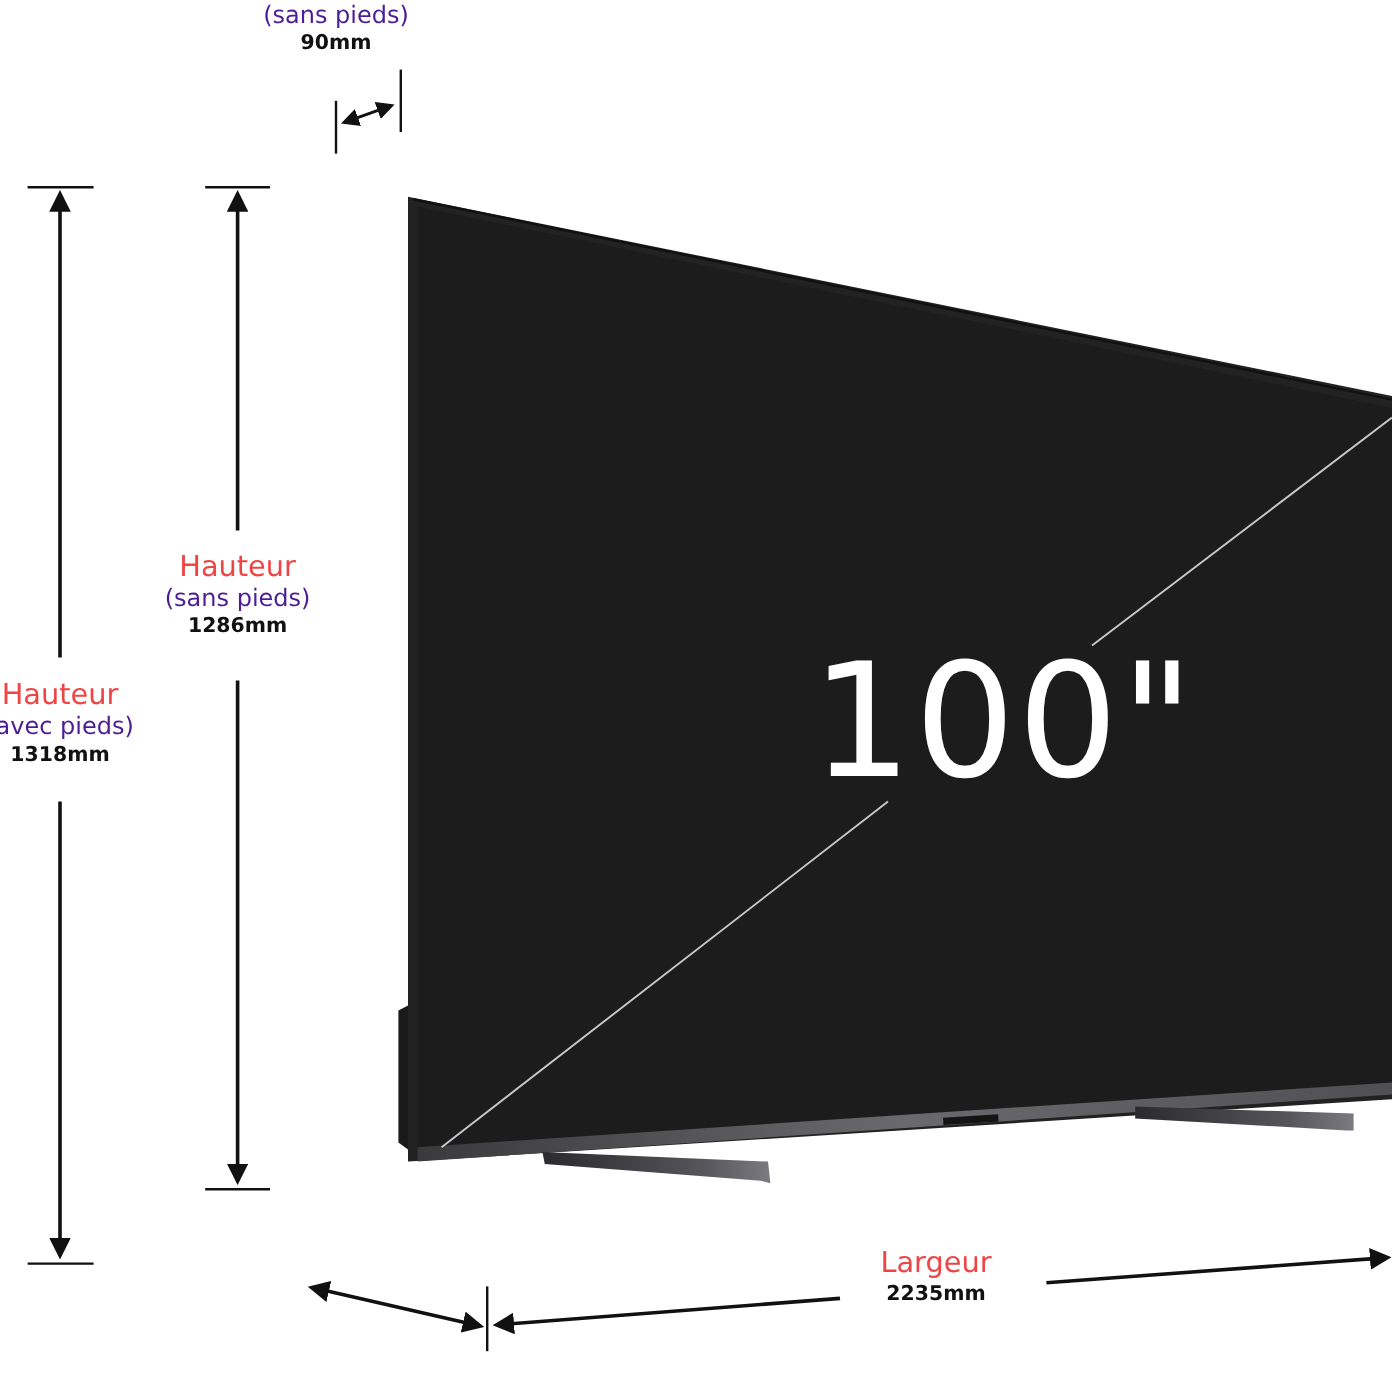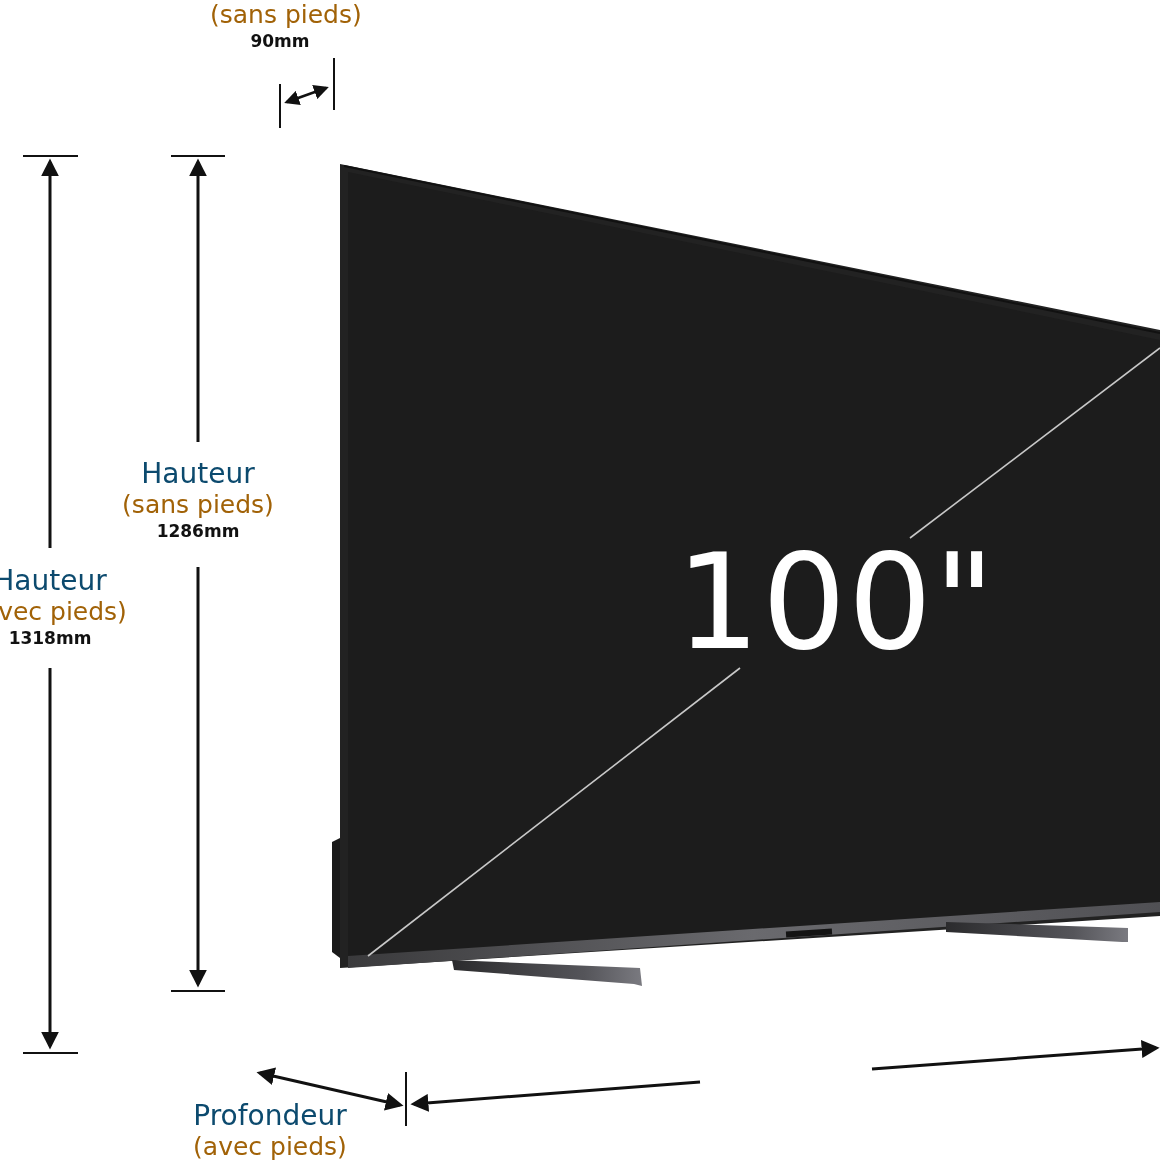--- a/index.html
+++ b/index.html
@@ -1,21 +1,21 @@
 <!DOCTYPE html>
 <html><head>
 <meta charset="utf-8">
 <style>
   html, body { margin: 0; padding: 0; background: #ffffff; }
   body { width: 1160px; height: 1160px; position: relative; overflow: hidden;
          font-family: "DejaVu Sans", sans-serif; color: #111111; }
   #stage { position: absolute; left: 0; top: 0; width: 1160px; height: 1160px; }
   .lbl { position: absolute; text-align: center; white-space: nowrap; line-height: 1; }
-  .lbl .t1 { display: block; font-size: 28px; font-weight: 400; color: #0c4a6e; }
-  .lbl .t2 { display: block; font-size: 25px; font-weight: 400; color: #a16207; margin-top: 4px; }
+  .lbl .t1 { display: block; font-size: 24px; font-weight: 400; color: #ef4444; }
+  .lbl .t2 { display: block; font-size: 20px; font-weight: 400; color: #4c1d95; margin-top: 4px; }
   .lbl .t3 { display: block; font-size: 17px; font-weight: 700; color: #111111; margin-top: 6px; }
   .size-text { position: absolute; left: 676px; top: 536px; font-family: "DejaVu Sans", sans-serif;
                font-size: 132px; font-weight: 400; color: #ffffff; letter-spacing: 2px; line-height: 1; }
 </style>
 </head>
 <body>
 
 <div id="stage">
 
   <svg width="1160" height="1160" viewBox="0 0 1160 1160" style="position:absolute;left:0;top:0;">
@@ -100,18 +100,18 @@
     <span class="t2">(sans pieds)</span>
     <span class="t3">1286mm</span>
   </div>
 
   <div class="lbl" style="left:-30px; top:567px; width:160px;">
     <span class="t1">Hauteur</span>
     <span class="t2">(avec pieds)</span>
     <span class="t3">1318mm</span>
   </div>
 
+  <div class="lbl" style="left:700px; top:1040px; width:160px;">
+    <span class="t1">Largeur</span>
+    <span class="t3">2235mm</span>
+  </div>
 
-  <div class="lbl" style="left:185px; top:1102px; width:170px;">
-    <span class="t1">Profondeur</span>
-    <span class="t2">(avec pieds)</span>
-  </div>
 </div>
 
 </body></html>

